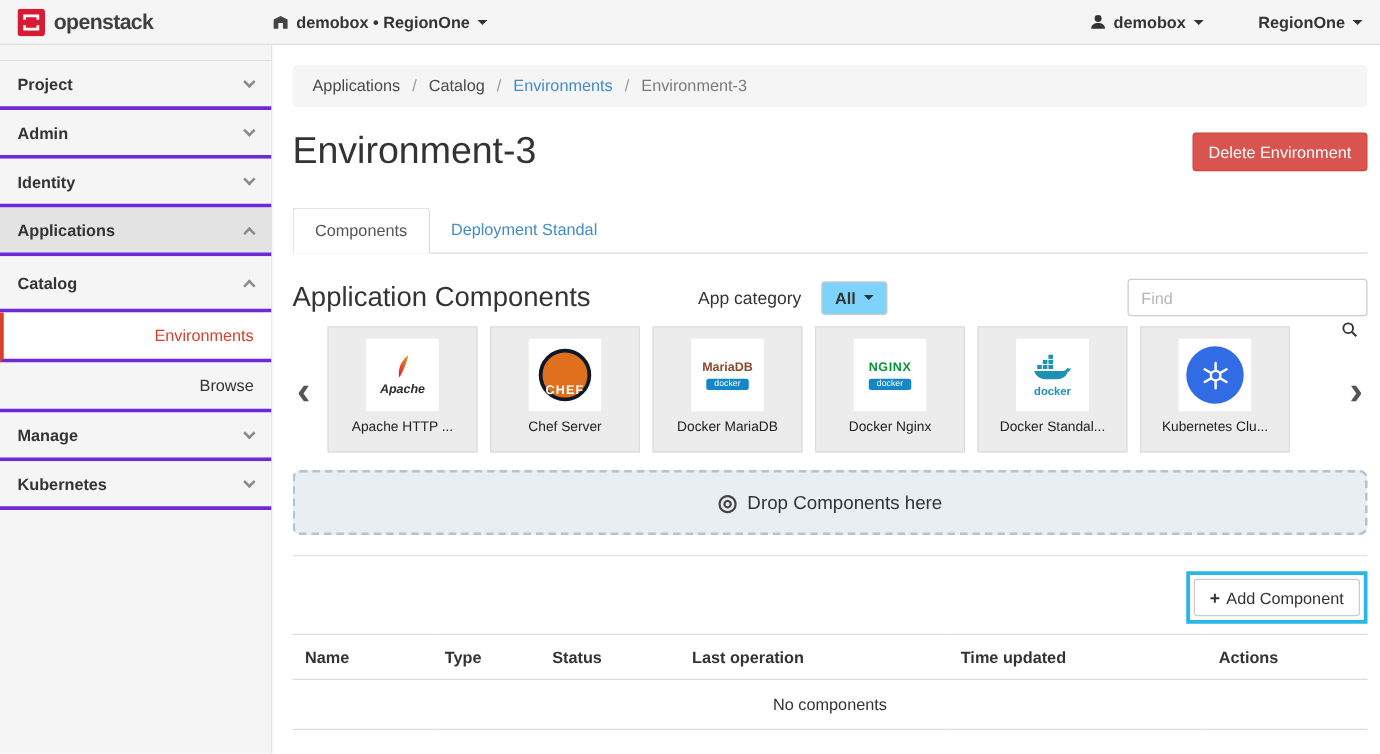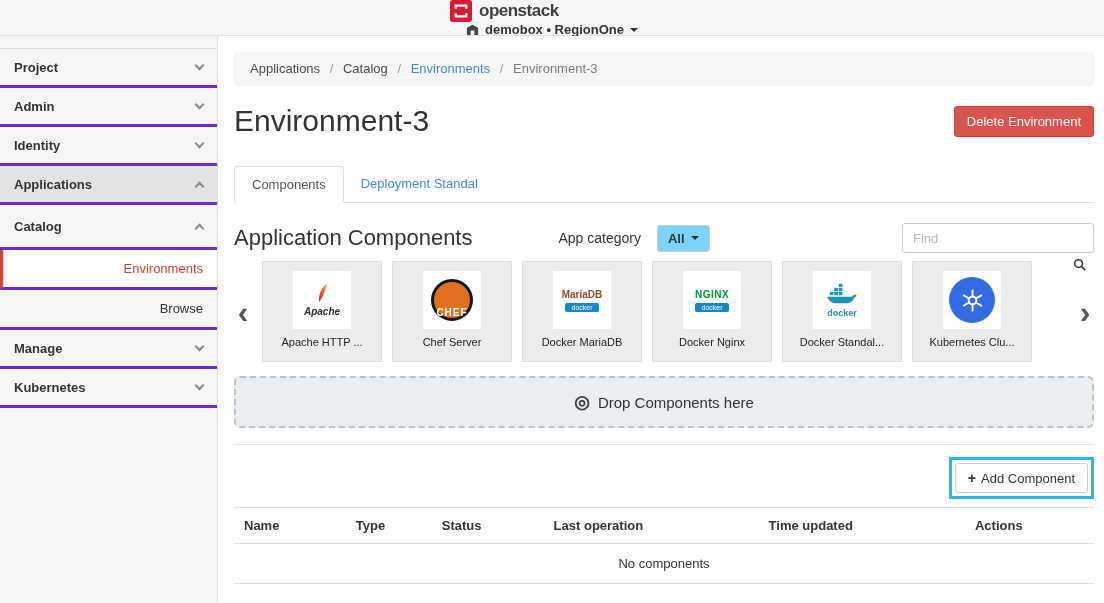--- a/index.html
+++ b/index.html
@@ -6,27 +6,27 @@
   html,body { margin:0; padding:0; }
   body {
     width:1104px; height:603px; overflow:hidden;
     font-family:"Liberation Sans", sans-serif;
     background:#fff; color:#333;
   }
 
   
   .navbar {
     height:36px; background:#f5f5f5; border-bottom:1px solid #e0e0e0;
-    display:flex; align-items:center; padding:0 14px; font-size:13px;flex-direction:column;
+    display:flex; align-items:center; padding:12px 14px; font-size:13px;
   }
   .brand { display:flex; align-items:center; gap:7px; width:204px; cursor:pointer; }
   .brand-word { font-size:17px; font-weight:bold; color:#3f3f3f; letter-spacing:-0.5px; }
   .ctx-switch { display:flex; align-items:center; gap:6px; cursor:pointer; font-weight:bold; color:#333; }
   .nav-right { margin-left:auto; display:flex; align-items:center; gap:44px; }
-  .nav-menu { display:flex; gap:6px; cursor:pointer; font-weight:bold; }
+  .nav-menu { display:flex; align-items:center; gap:6px; cursor:pointer; font-weight:bold; }
   .caret { width:0; height:0; border-left:4px solid transparent; border-right:4px solid transparent; border-top:4px solid #333; display:inline-block; }
 
   
   .layout { display:flex; height:567px; }
 
   
   .sidebar { width:218px; background:#f5f5f5; border-right:1px solid #ddd; flex-shrink:0; }
   .side-top { height:13px; border-bottom:1px solid #ddd; }
   .side-item {
     height:39px; display:flex; align-items:center; justify-content:space-between;

